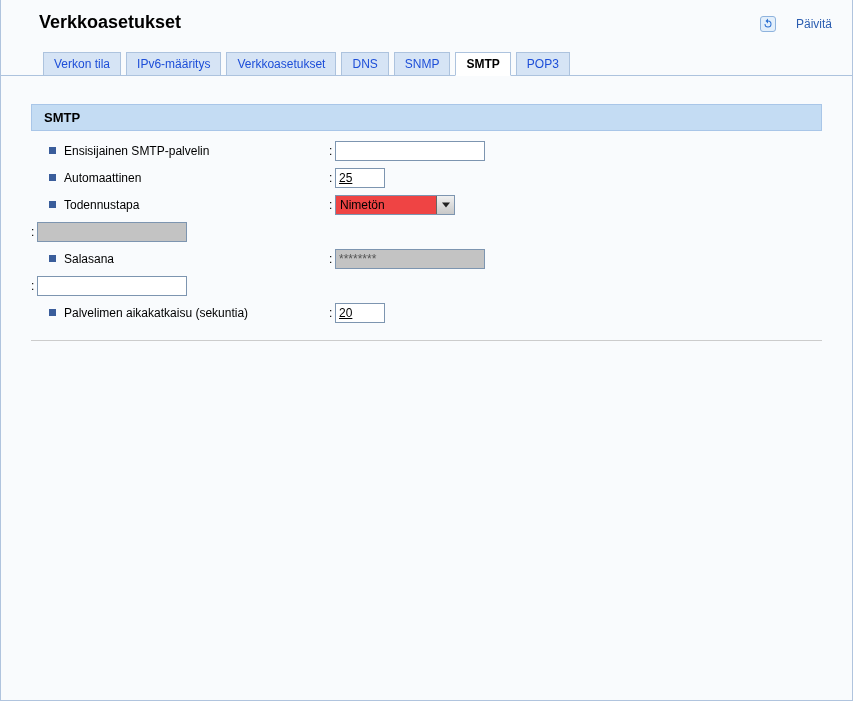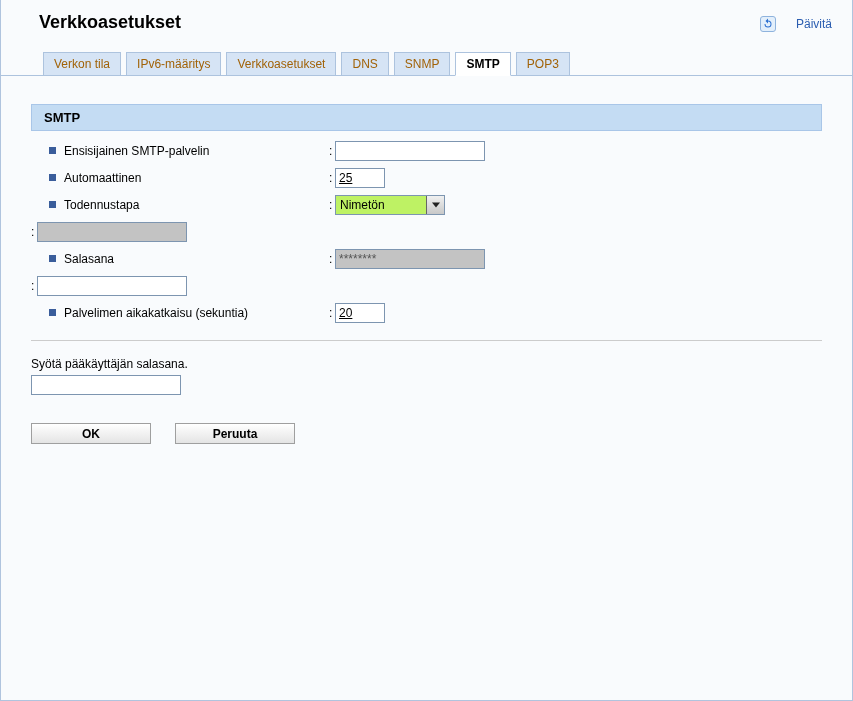--- a/index.html
+++ b/index.html
@@ -53,21 +53,21 @@
     .tabs-row {
       display: flex;
       gap: 5px;
       padding: 18px 0 0 42px;
       border-bottom: 1px solid #adc3de;
     }
     .tab {
       border: 1px solid #adc3de;
       padding: 4px 10px;
       background: #d6e4f5;
-      color: #a16207;
+      color: #1d4ed8;
       cursor: pointer;
       font-size: 12px;
       position: relative;
       bottom: -1px;
       border-bottom: 1px solid #adc3de;
     }
     .tab.active {
       background: #ffffff;
       color: #000000;
       font-weight: bold;
@@ -132,22 +132,22 @@
       color: #555;
     }
     .w-150 { width: 150px; }
     .w-50  { width: 50px; text-decoration: underline; }
     .select-wrap {
       position: relative;
       display: inline-flex;
       align-items: center;
       border: 1px solid #7d95b0;
       height: 20px;
-      background: #bef264;
-      width: 110px;
+      background: #ef4444;
+      width: 120px;
     }
     .select-text {
       flex: 1;
       padding: 0 4px;
       font-size: 12px;
     }
     .select-btn {
       width: 18px;
       height: 100%;
       border-left: 1px solid #666;
@@ -286,23 +286,15 @@
         <span class="label-text">Palvelimen aikakatkaisu (sekuntia)</span>
       </div>
       <span class="colon">:</span>
       <div class="value-cell">
         <input type="text" class="w-50" value="20" style="">
       </div>
     </div>
 
   </div>
 
-  <div class="admin-area">
-    <div class="admin-label">Syötä pääkäyttäjän salasana.</div>
-    <input type="password" class="w-150" value="" style="">
-  </div>
-
-  <div class="button-row">
-    <button class="btn">OK</button>
-    <button class="btn">Peruuta</button>
-  </div>
+
 
 </div>
 
 </body></html>

